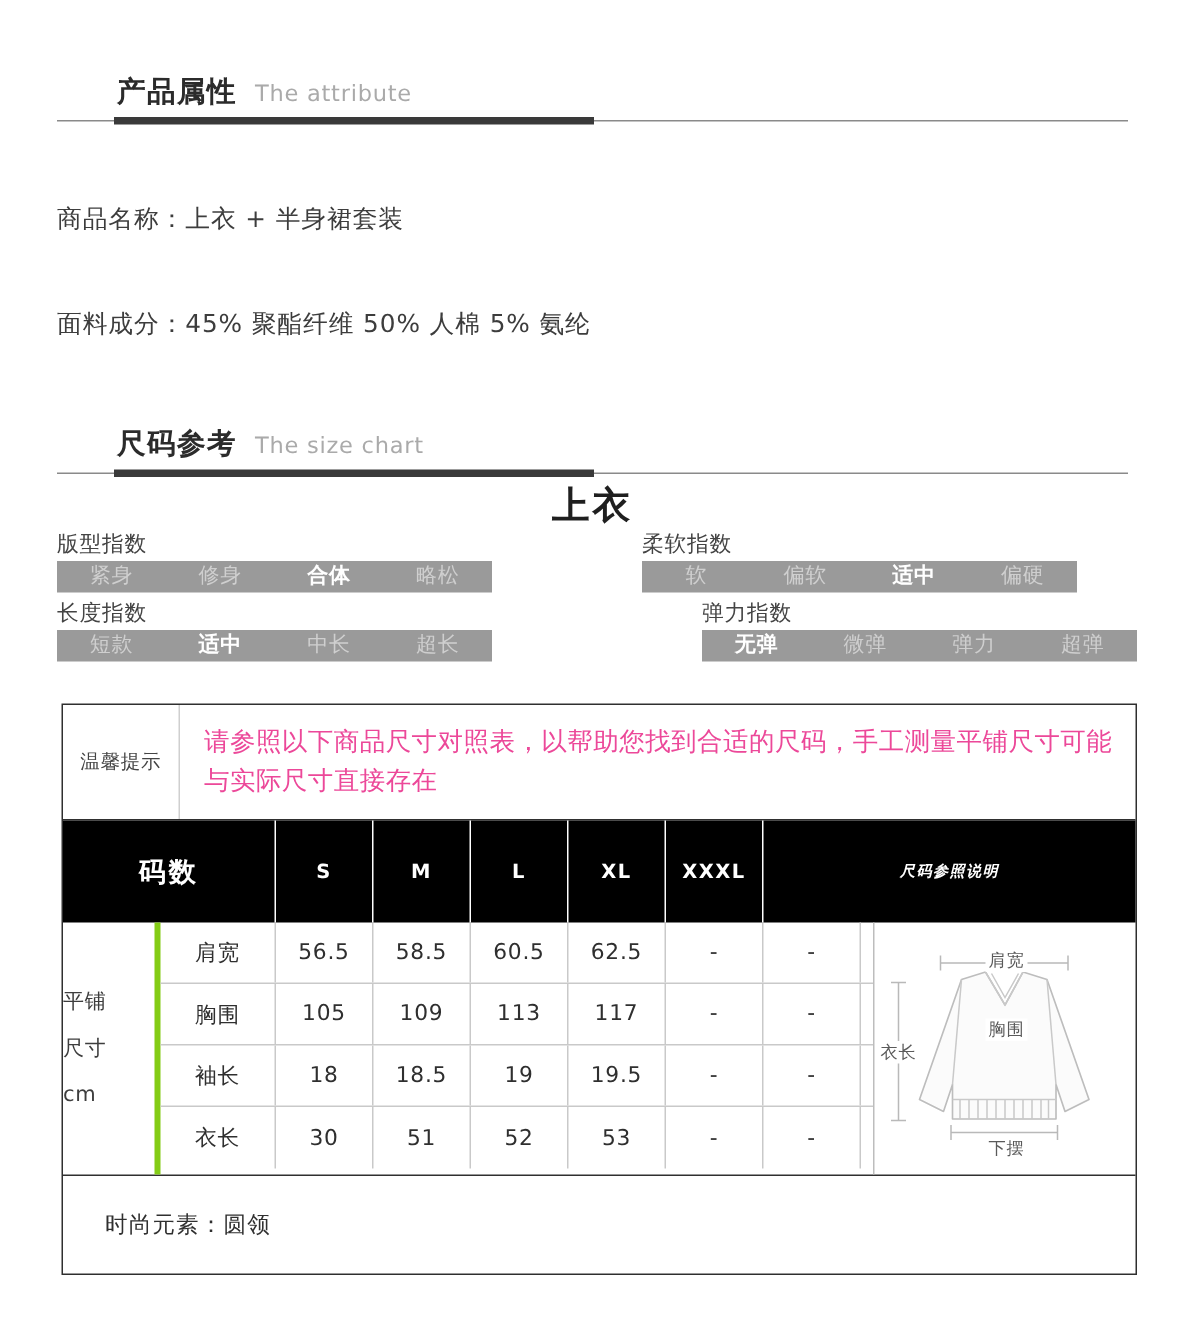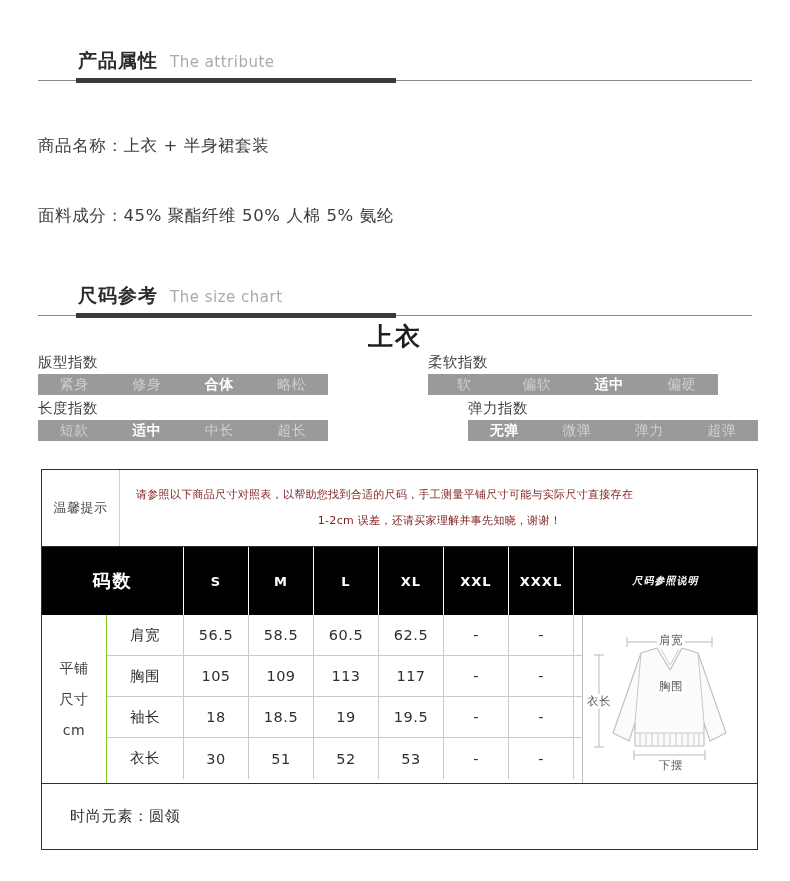--- a/index.html
+++ b/index.html
@@ -138,23 +138,23 @@
     justify-content: center;
     font-size: 13px;
     color: #444444;
     border-right: 1px solid #cfcfcf;
     box-sizing: border-box;
     letter-spacing: 0.5px;
   }
   .notice-text {
     flex: 1 1 auto;
     padding: 12px 14px 12px 16px;
-    font-size: 11px;
+    font-size: 17px;
     line-height: 26px;
-    color: #7f1d1d;
+    color: #ec4899;
     text-align: center;
     letter-spacing: 0.3px;
   }
   .notice-text .l1 { display: block; text-align: left; }
   .notice-text .l2 { display: block; text-align: center; }
 
   
   .thead-row {
     display: flex;
     background: #000000;
@@ -176,25 +176,24 @@
   .th-size { flex: 0 0 65px; }
   .th-note { flex: 1 1 auto; font-size: 10px; letter-spacing: 1px; font-style: italic; }
 
   
   .tbody-wrap {
     display: flex;
     border-bottom: 1px solid #2f2f2f;
   }
   .rowhead-vertical {
     flex: 0 0 65px;
-    border-right: 1px solid #84cc16;
+    border-right: 4px solid #84cc16;
     box-sizing: border-box;
     display: flex;
     flex-direction: column;
-    align-items: center;
     justify-content: center;
     font-size: 14px;
     color: #3d3d3d;
     line-height: 31px;
     letter-spacing: 0.5px;
   }
   .data-grid { flex: 1 1 auto; }
   .data-row {
     display: flex;
     height: 41px;
@@ -311,31 +310,29 @@
     <span class="idx-cell">超弹</span>
   </div>
 </div>
 
 <div class="size-table">
 
   <div class="notice-row">
     <div class="notice-label">温馨提示</div>
     <div class="notice-text">
       <span class="l1">请参照以下商品尺寸对照表，以帮助您找到合适的尺码，手工测量平铺尺寸可能与实际尺寸直接存在</span>
-      <span class="l2">1-2cm 误差，还请买家理解并事先知晓，谢谢！</span>
     </div>
   </div>
 
   <div class="thead-row">
     <div class="th th-codename">码数</div>
     <div class="th th-size">S</div>
     <div class="th th-size">M</div>
     <div class="th th-size">L</div>
     <div class="th th-size">XL</div>
-    <div class="th th-size">XXL</div>
     <div class="th th-size">XXXL</div>
     <div class="th th-note">尺码参照说明</div>
   </div>
 
   <div class="tbody-wrap">
 
     <div class="rowhead-vertical">
       <span>平铺</span>
       <span>尺寸</span>
       <span>cm</span>

